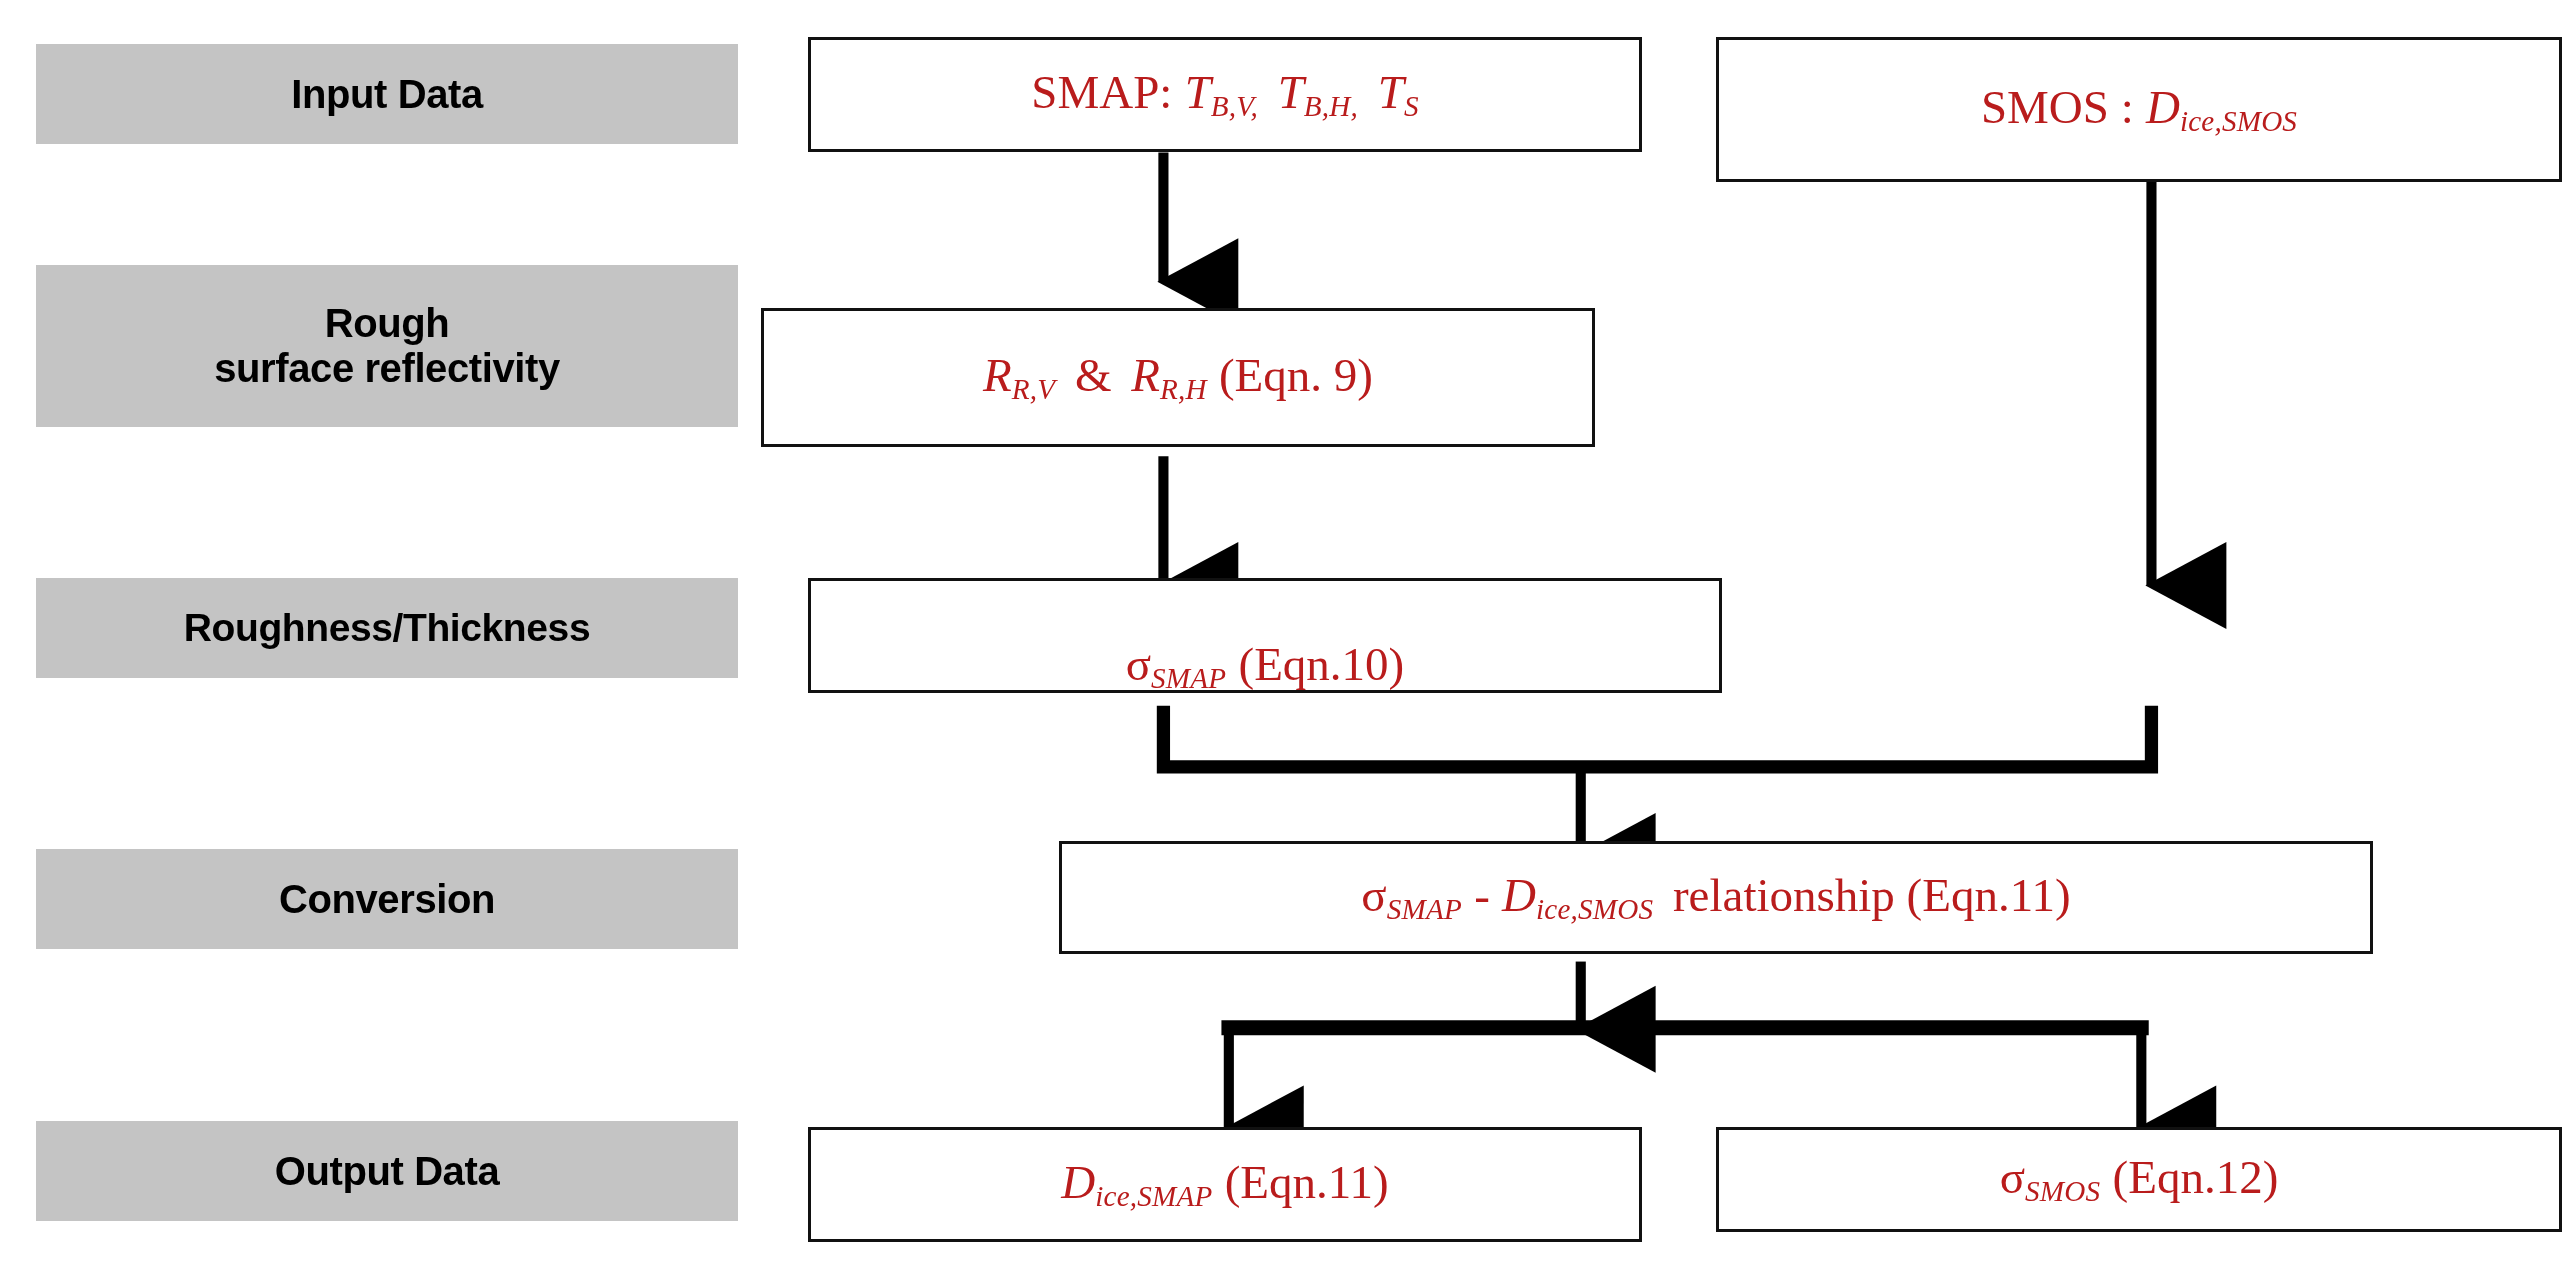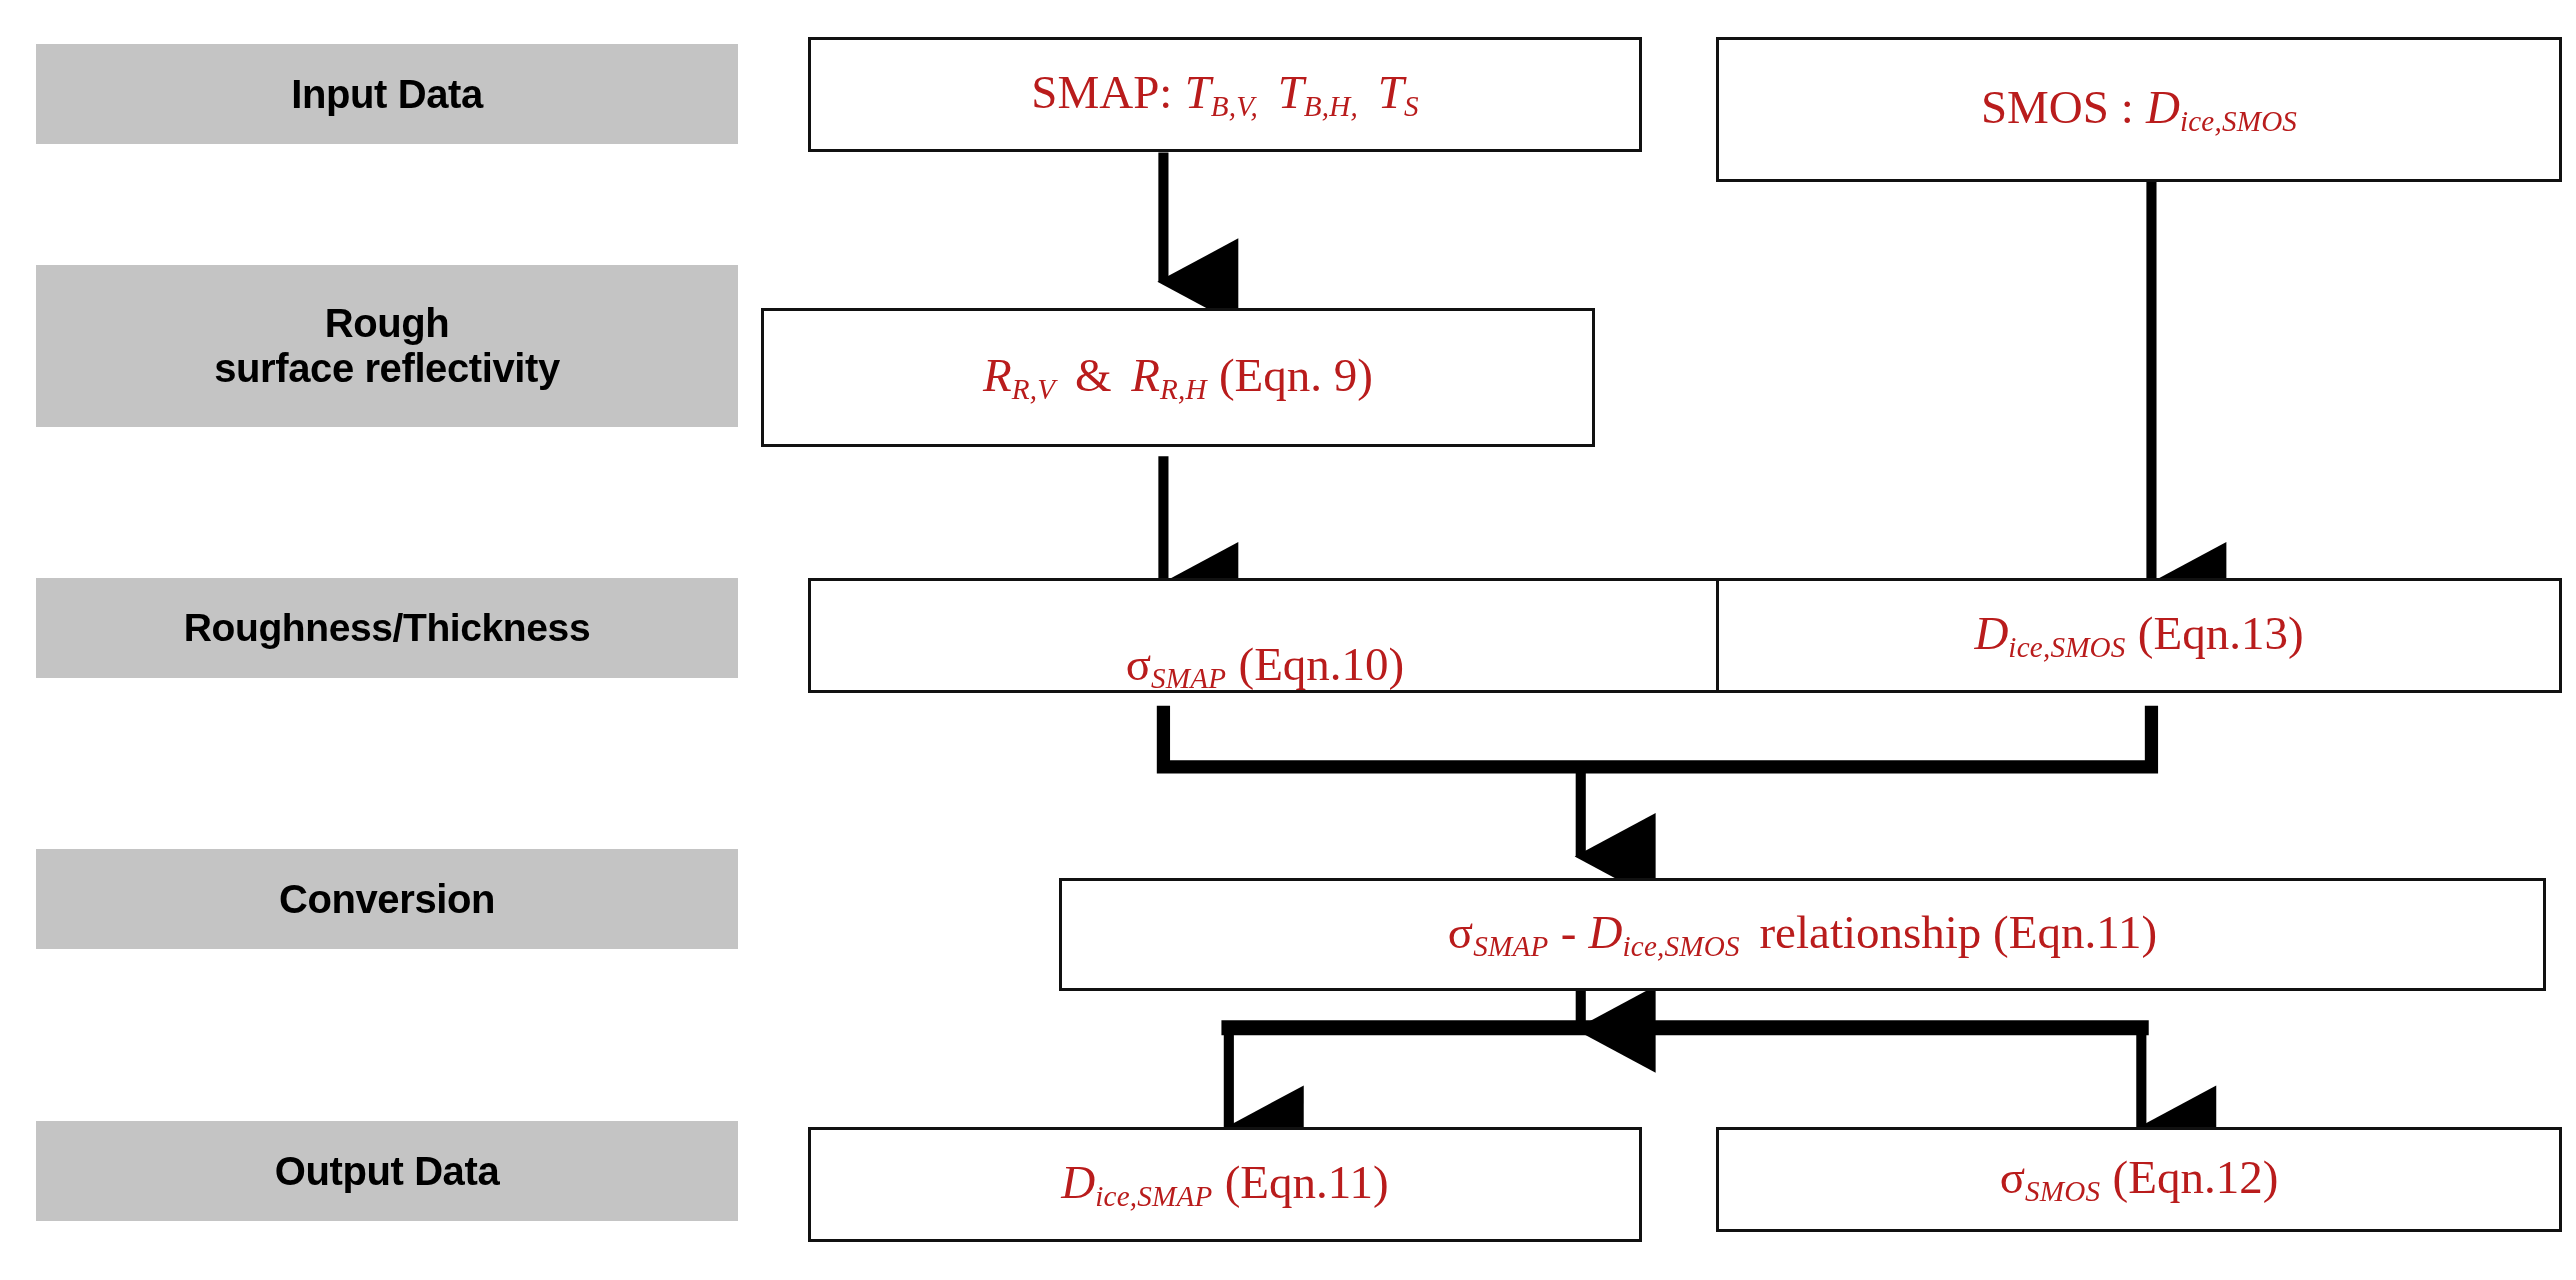--- a/index.html
+++ b/index.html
@@ -155,27 +155,22 @@
       <span class="it">R</span><sub>R,V</sub><span class="spw"></span><span class="up">&amp;</span><span class="spw"></span><span class="it">R</span><sub>R,H</sub><span class="sp"></span><span class="up">(Eqn. 9)</span>
     </span>
   </div>
 
   <div class="node-box" style="left:808px; top:578px; width:914px; height:115px;align-items:flex-end;">
     <span class="txt">
       <span class="sig">σ</span><sub>SMAP</sub><span class="sp"></span><span class="up">(Eqn.10)</span>
     </span>
   </div>
 
-  <div class="node-box" style="left:1716px; top:578px; width:846px; height:115px;">
-    <span class="txt">
-      <span class="it">D</span><sub>ice,SMOS</sub><span class="sp"></span><span class="up">(Eqn.13)</span>
-    </span>
-  </div>
 
-  <div class="node-box" style="left:1059px; top:878px; width:1487px; height:113px;align-items:center;">
+  <div class="node-box" style="left:1059px; top:841px; width:1314px; height:113px;align-items:center;">
     <span class="txt">
       <span class="sig">σ</span><sub>SMAP</sub><span class="sp"></span><span class="up">-</span><span class="sp"></span><span class="it">D</span><sub>ice,SMOS</sub><span class="spw"></span><span class="up">relationship (Eqn.11)</span>
     </span>
   </div>
 
   <div class="node-box" style="left:808px; top:1127px; width:834px; height:115px;">
     <span class="txt">
       <span class="it">D</span><sub>ice,SMAP</sub><span class="sp"></span><span class="up">(Eqn.11)</span>
     </span>
   </div>

